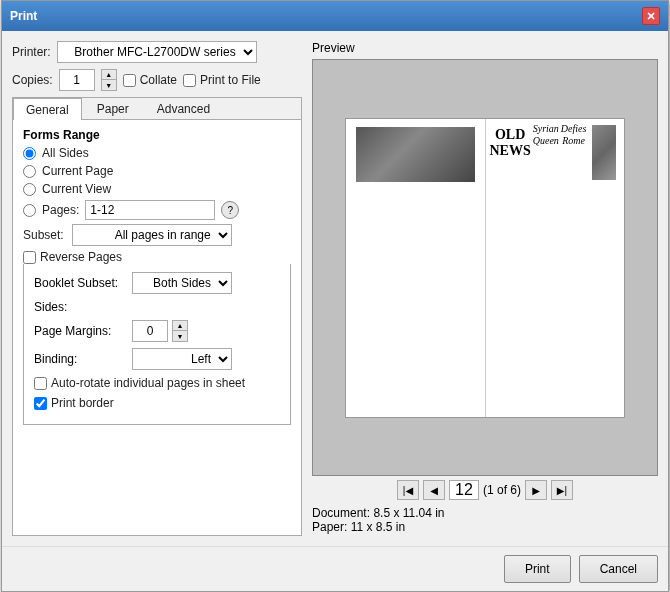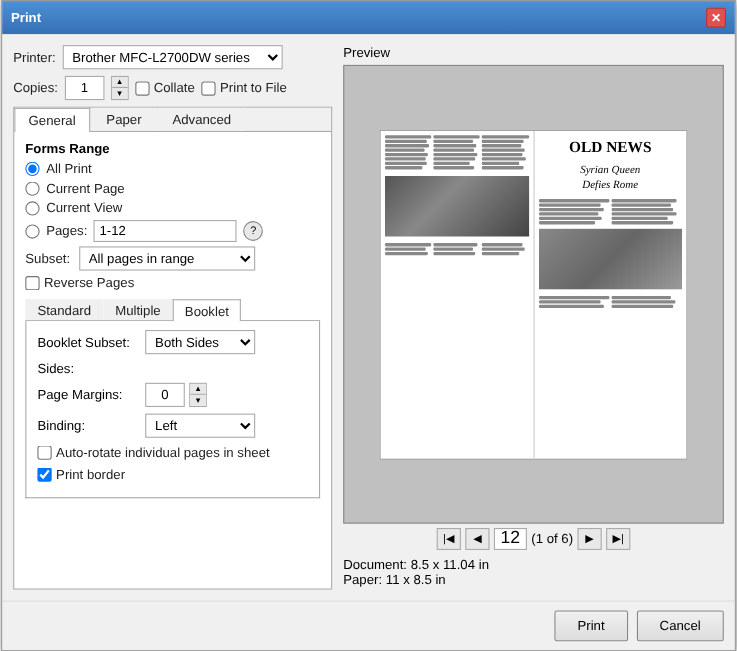--- a/index.html
+++ b/index.html
@@ -204,20 +204,21 @@
     }
     .form-label { width: 90px; font-size: 12px; }
     .form-control { display: flex; align-items: center; gap: 4px; }
 
     .dropdown-small {
       height: 22px;
       font-size: 12px;
       border: 1px solid #aaa;
       background: white;
       padding: 0 4px;
+      text-align: right;
     }
     .booklet-subset-select { width: 100px; }
     .sides-select { width: 140px; }
 
     .margin-input {
       width: 36px;
       height: 22px;
       border: 1px solid #aaa;
       text-align: center;
       font-size: 12px;
@@ -286,21 +287,21 @@
       border: 1px solid #999;
       overflow: hidden;
       position: relative;
     }
 
     .newspaper-page {
       flex: 1;
       padding: 4px;
       border-right: 1px solid #ccc;
       display: flex;
-      flex-direction: column;
+      flex-direction: row;
       gap: 2px;
     }
     .newspaper-page:last-child { border-right: none; }
     .text-line {
       height: 3px;
       background: #666;
       border-radius: 1px;
     }
 
     .headline {
@@ -427,21 +428,21 @@
           <button class="tab-btn">Paper</button>
           <button class="tab-btn">Advanced</button>
         </div>
 
         <div class="tab-content">
 
           <div class="section-label">Forms Range</div>
 
           <div class="radio-row">
             <input type="radio" name="pageRange" checked="" style="">
-            <label>All Print</label>
+            <label>All Sides</label>
           </div>
           <div class="radio-row">
             <input type="radio" name="pageRange" style="">
             <label>Current Page</label>
           </div>
           <div class="radio-row">
             <input type="radio" name="pageRange" style="">
             <label>Current View</label>
           </div>
           <div class="pages-row">
@@ -458,25 +459,20 @@
             </select>
           </div>
 
           <div class="reverse-row">
             <label class="checkbox-label">
               <input type="checkbox" style="">
               <span>Reverse Pages</span>
             </label>
           </div>
 
-          <div class="sub-tabs">
-            <button class="sub-tab-btn">Standard</button>
-            <button class="sub-tab-btn">Multiple</button>
-            <button class="sub-tab-btn active">Booklet</button>
-          </div>
 
           <div class="booklet-content">
 
             <div class="form-row">
               <span class="form-label">Booklet Subset:</span>
               <div class="form-control">
                 <select class="dropdown-small booklet-subset-select">
                   <option>Both Sides</option>
                 </select>
               </div>

